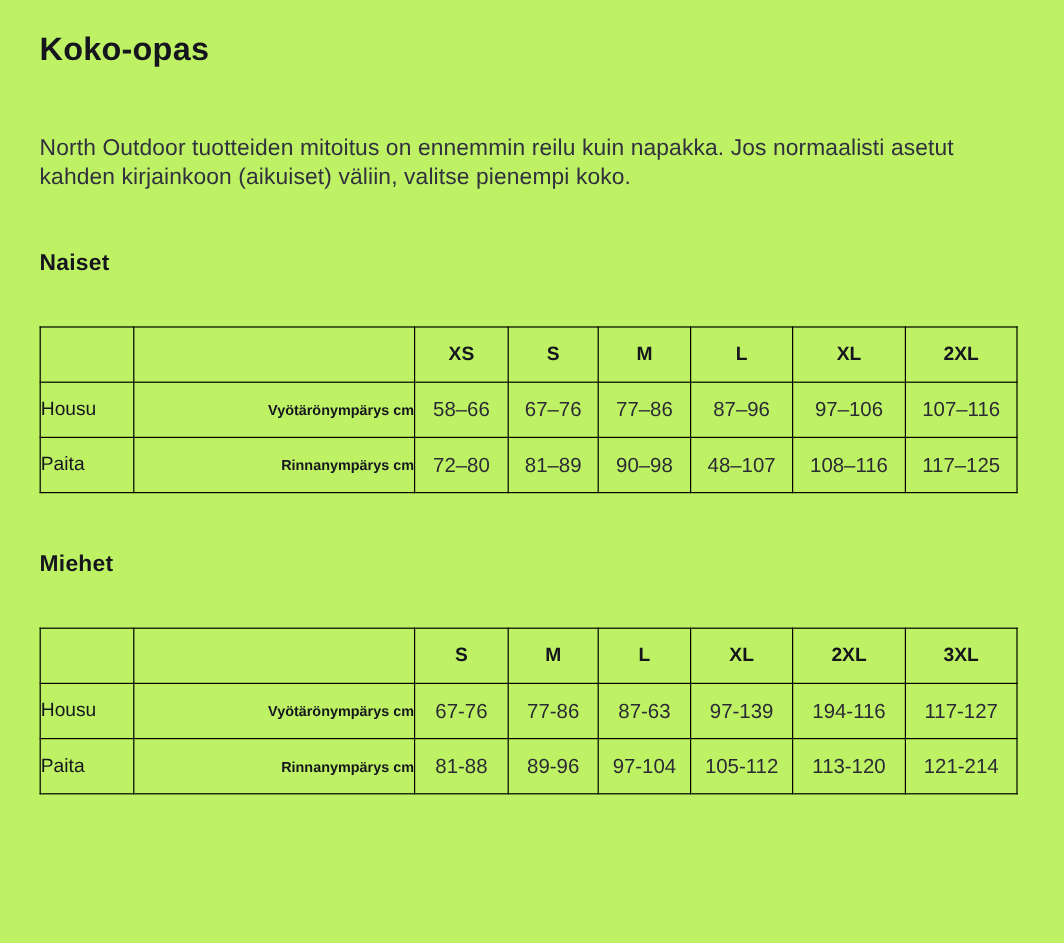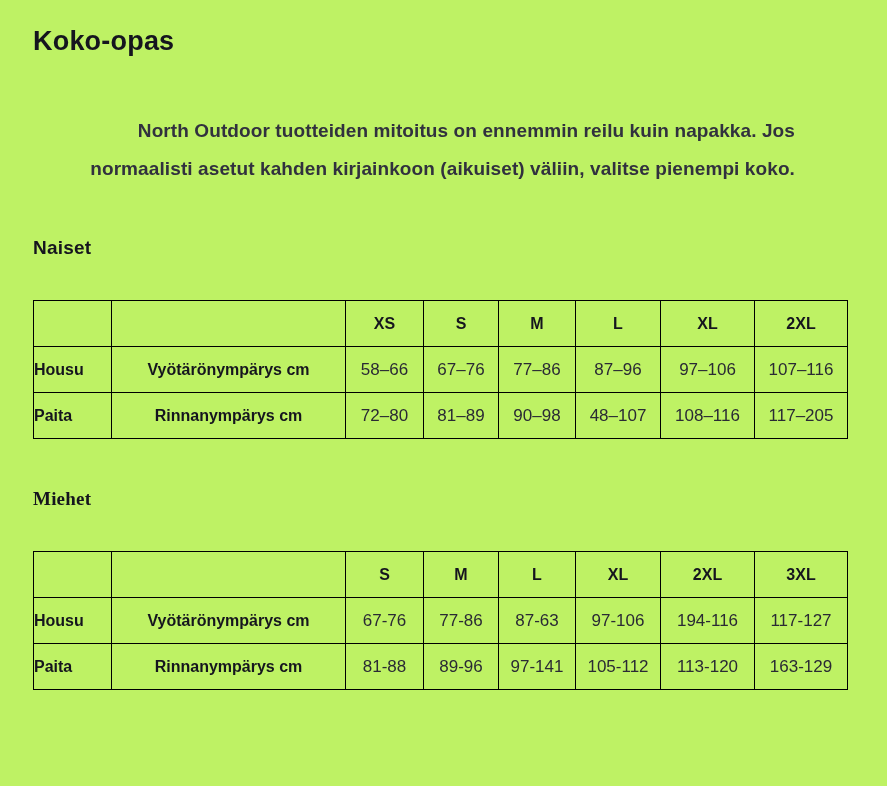--- a/index.html
+++ b/index.html
@@ -21,36 +21,34 @@
     font-size: 27px;
     line-height: 34px;
     font-weight: 700;
     color: #15151e;
     letter-spacing: 0.2px;
   }
   p.intro {
     margin: 54px 0 0 0;
     max-width: 762px;
     font-size: 19px;
-    line-height: 38px;
-    font-weight: 700;
+    line-height: 24px;
+    font-weight: 400;
     color: #31313e;
     letter-spacing: 0.1px;
-    text-align: right;
   }
   h2.section-heading {
     margin: 44px 0 0 0;
     font-size: 19px;
     line-height: 32px;
     font-weight: 700;
     color: #15151e;
     letter-spacing: 0.2px;
   }
   section.men h2.section-heading {
-    font-family: Liberation Serif, serif;
   }
   table.size-table {
     margin-top: 36px;
     border-collapse: collapse;
     table-layout: fixed;
     width: 814px;
   }
   table.size-table th,
   table.size-table td {
     border: 1px solid #000000;
@@ -59,29 +57,29 @@
     padding: 0;
   }
   th.size-header {
     font-size: 16px;
     font-weight: 700;
     text-align: center;
     color: #15151e;
   }
   th.garment-label {
     font-size: 16px;
-    font-weight: 700;
+    font-weight: 400;
     text-align: left;
     padding-left: 12px;
     color: #15151e;
   }
   th.measure-label {
-    font-size: 16px;
+    font-size: 12px;
     font-weight: 700;
-    text-align: center;
+    text-align: right;
     padding-left: 11px;
     color: #15151e;
   }
   td.range-cell {
     font-size: 17px;
     font-weight: 400;
     text-align: center;
     color: #2a2a34;
   }
 </style>
@@ -131,21 +129,21 @@
           <td class="range-cell">107–116</td>
         </tr>
         <tr>
           <th class="garment-label">Paita</th>
           <th class="measure-label">Rinnanympärys cm</th>
           <td class="range-cell">72–80</td>
           <td class="range-cell">81–89</td>
           <td class="range-cell">90–98</td>
           <td class="range-cell">48–107</td>
           <td class="range-cell">108–116</td>
-          <td class="range-cell">117–205</td>
+          <td class="range-cell">117–125</td>
         </tr>
       </tbody>
     </table>
   </section>
 
   <section class="men">
     <h2 class="section-heading">Miehet</h2>
     <table class="size-table">
       <colgroup>
         <col style="width:78px">
@@ -169,31 +167,31 @@
           <th class="size-header">3XL</th>
         </tr>
       </thead>
       <tbody>
         <tr>
           <th class="garment-label">Housu</th>
           <th class="measure-label">Vyötärönympärys cm</th>
           <td class="range-cell">67-76</td>
           <td class="range-cell">77-86</td>
           <td class="range-cell">87-63</td>
-          <td class="range-cell">97-106</td>
+          <td class="range-cell">97-139</td>
           <td class="range-cell">194-116</td>
           <td class="range-cell">117-127</td>
         </tr>
         <tr>
           <th class="garment-label">Paita</th>
           <th class="measure-label">Rinnanympärys cm</th>
           <td class="range-cell">81-88</td>
           <td class="range-cell">89-96</td>
-          <td class="range-cell">97-141</td>
+          <td class="range-cell">97-104</td>
           <td class="range-cell">105-112</td>
           <td class="range-cell">113-120</td>
-          <td class="range-cell">163-129</td>
+          <td class="range-cell">121-214</td>
         </tr>
       </tbody>
     </table>
   </section>
 
 </div>
 
 </body></html>

